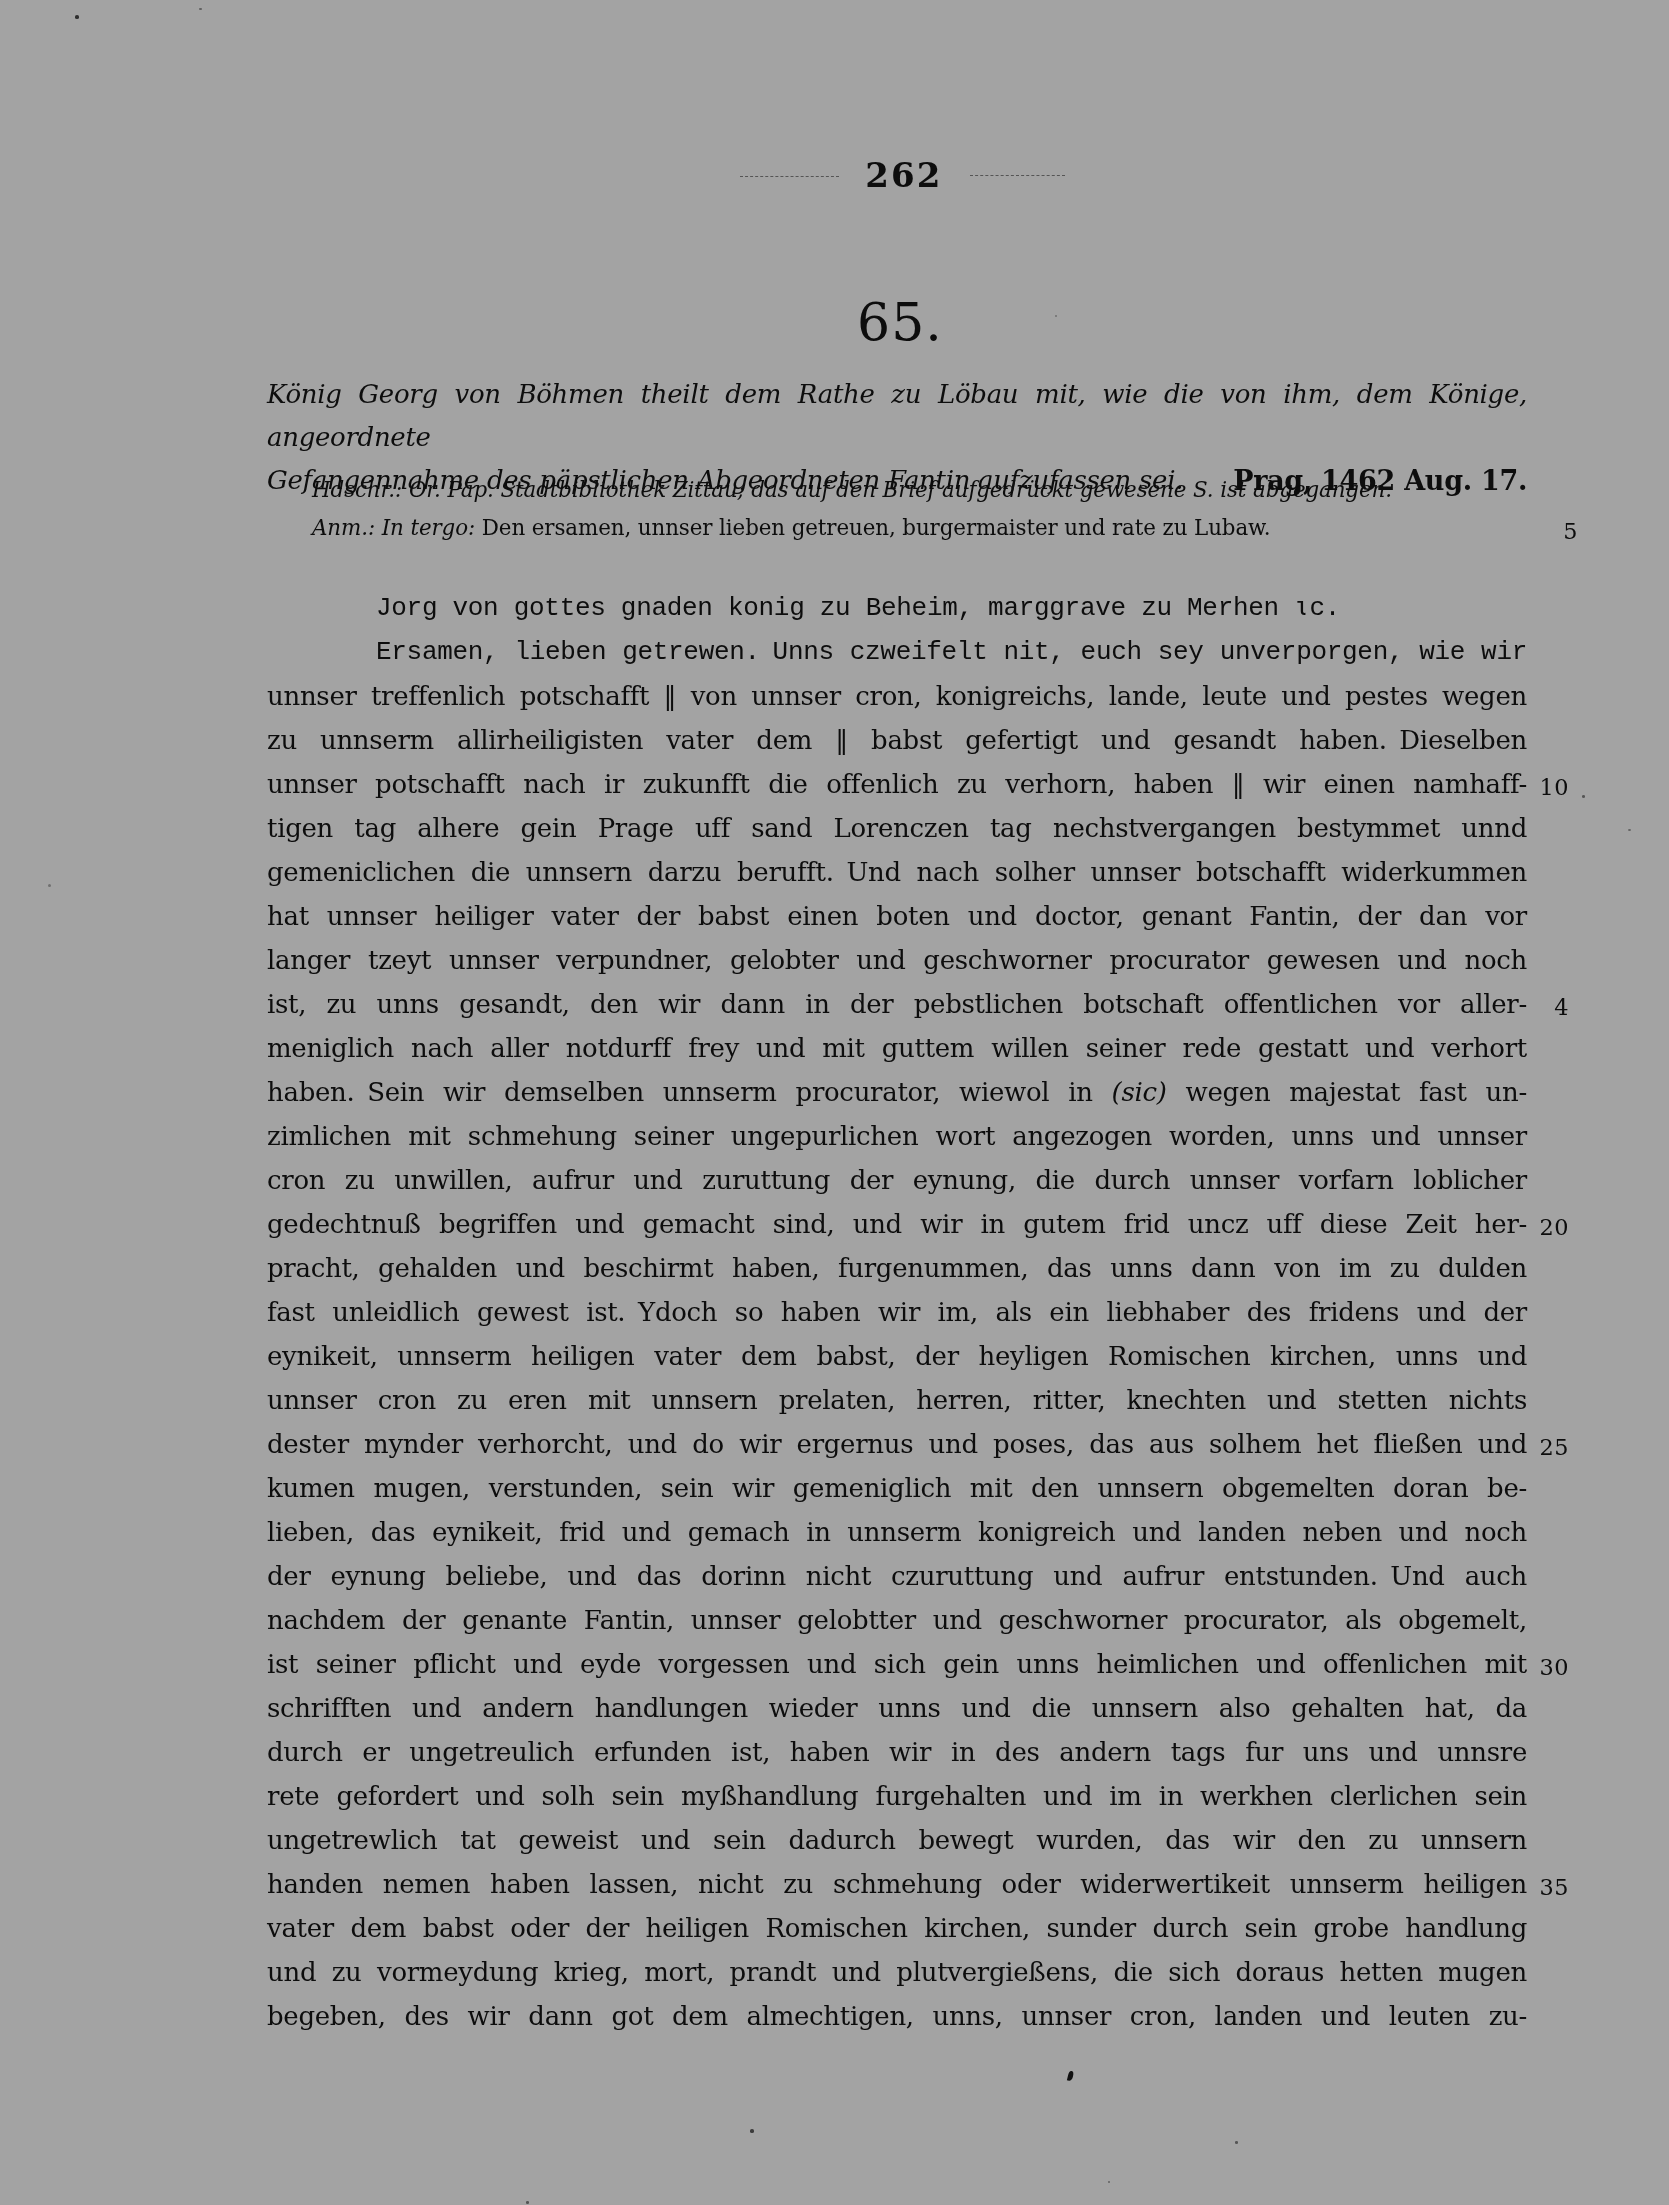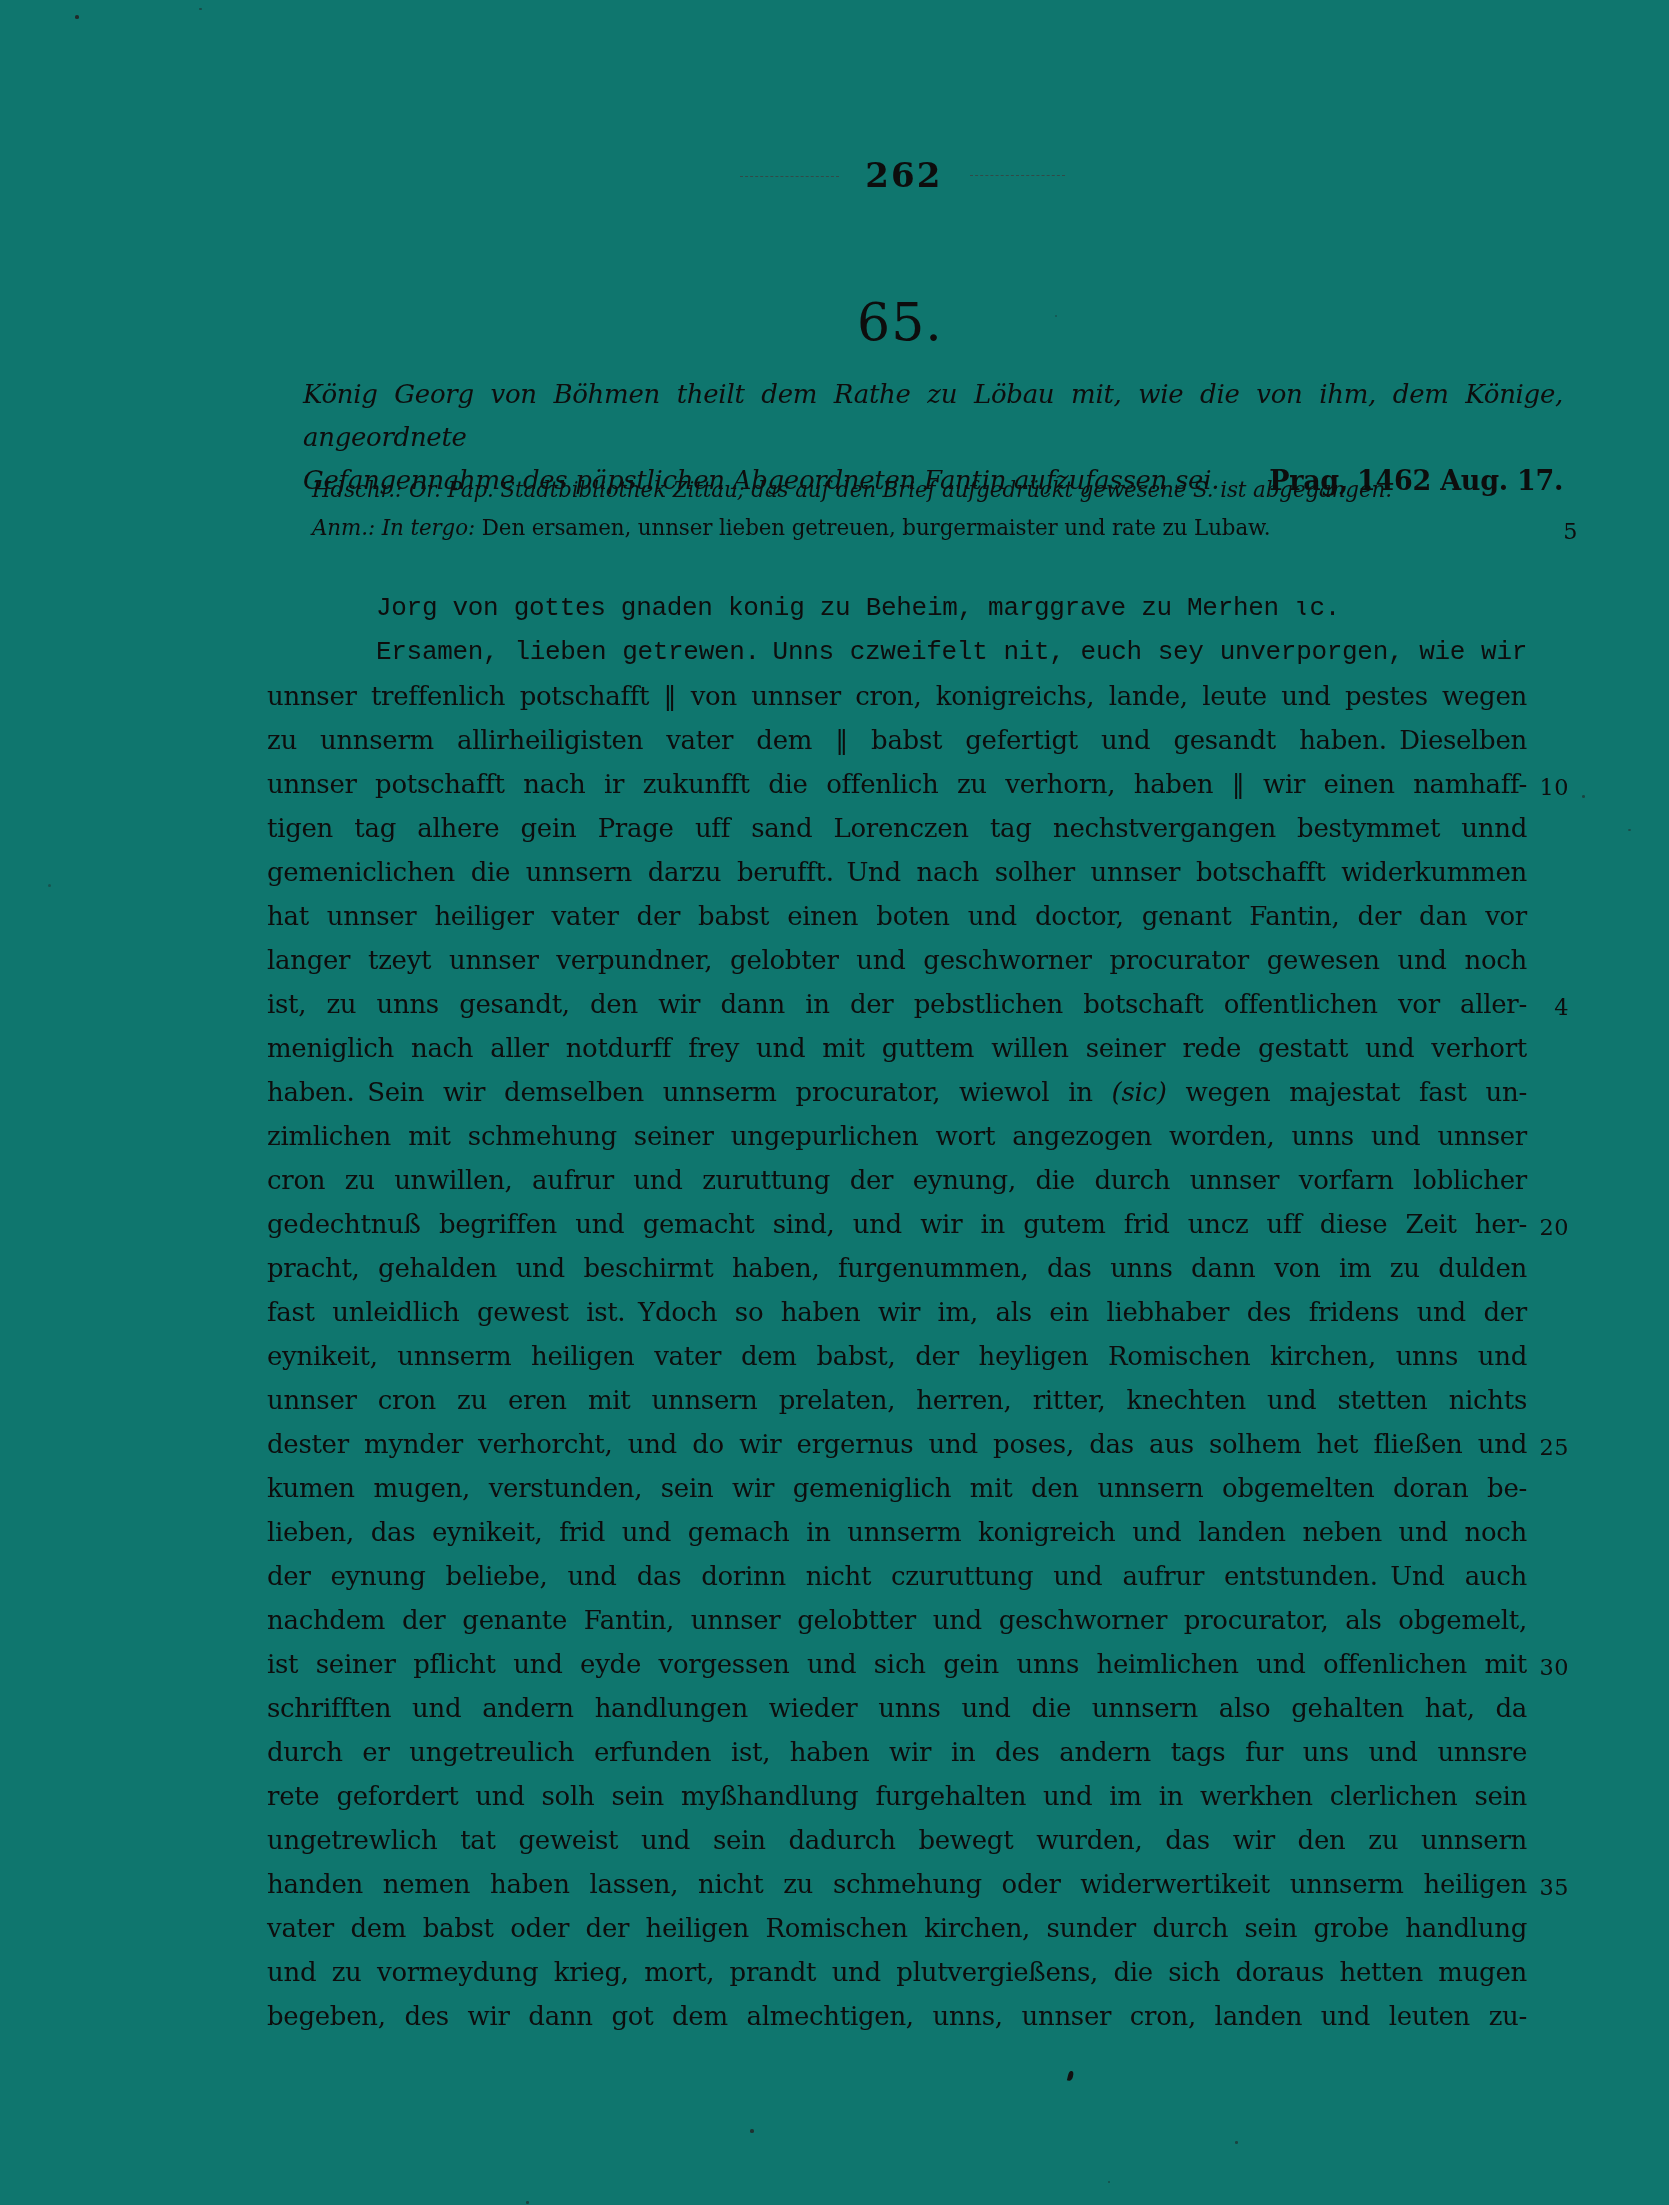--- a/index.html
+++ b/index.html
@@ -1,20 +1,20 @@
 <!DOCTYPE html>
 <html style="font-size:8.5px"><head>
 <meta charset="utf-8">
 <style>
   html, body { margin:0; padding:0; background:#ffffff; }
   .sheet {
     position: relative;
     width: 1669px;
     height: 2205px;
-    background: #0f766e;
+    background: #a3a3a3;
     font-family: "DejaVu Serif", "Liberation Serif", serif;
     color: #0d0d0d;
     overflow: hidden;
   }
 
   
   .pn-rule { position:absolute; height:0; border-top:1.6px dashed #3c3c3c; opacity:.75; }
   .pn-rule.left  { left:740px; top:176px; width:99px; }
   .pn-rule.right { left:970px; top:175px; width:95px; }
   .page-num {
@@ -24,21 +24,21 @@
 
   
   .doc-num {
     position:absolute; top:292px; left:900px; transform:translateX(-50%);
     font-size:52px; font-weight:400; letter-spacing:1.1px;
   }
 
   
   .regest {
     position:absolute; left:267px; top:373px; width:1260px;
-    font-size:26px; line-height:43px; font-style:italic; letter-spacing:-0.3px;margin-left:36px;
+    font-size:26px; line-height:43px; font-style:italic; letter-spacing:-0.3px;
   }
   .rline.just { text-align:justify; text-align-last:justify; }
   .rline.flex { display:flex; justify-content:space-between; align-items:flex-end; }
   .rdate { font-style:normal; font-weight:700; font-size:27px; white-space:nowrap; }
 
   
   .apparatus {
     position:absolute; left:303px; top:471px; width:1224px;
     font-size:21.4px; line-height:38px; letter-spacing:-0.1px;margin-left:9px;
   }

